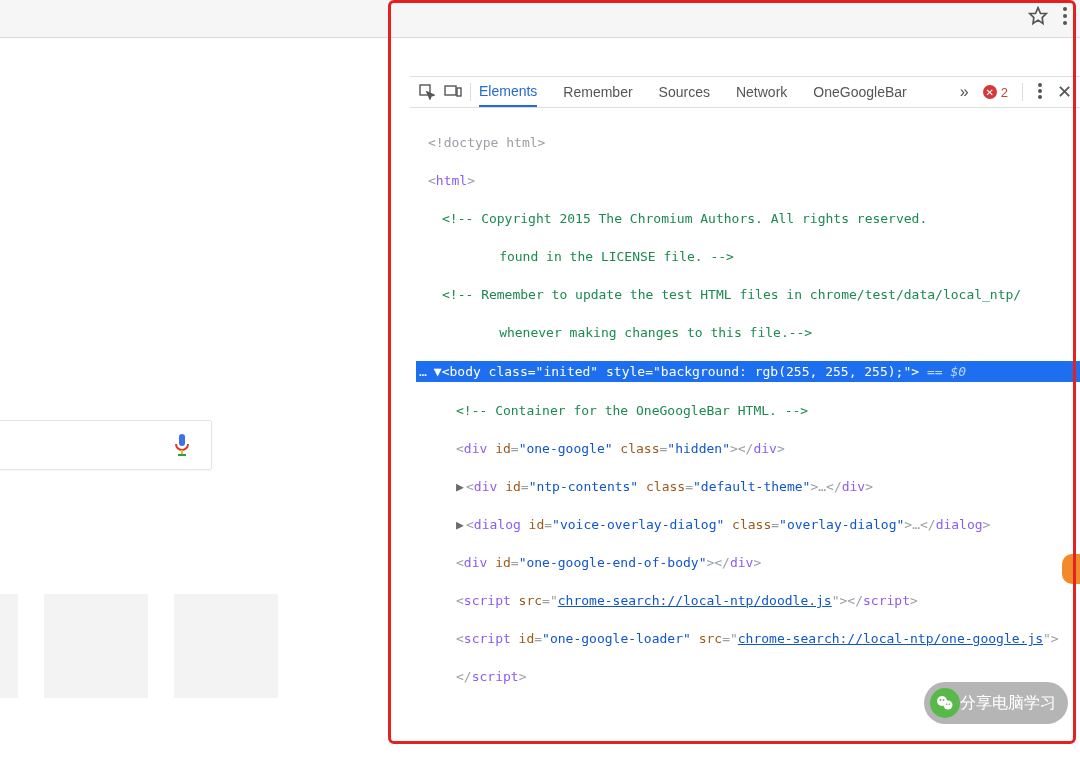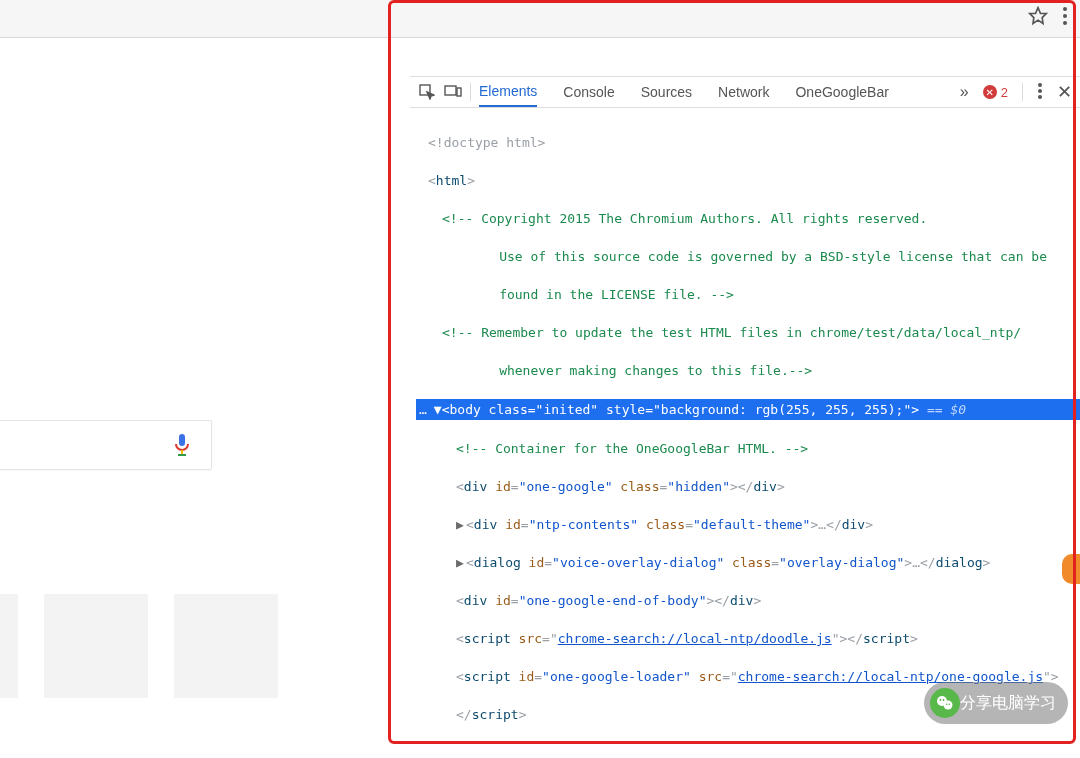--- a/index.html
+++ b/index.html
@@ -85,21 +85,21 @@
     font-family: Menlo, Consolas, monospace;
     font-size: 13px;
     line-height: 19px;
     padding: 6px 0 4px 6px;
     flex: 0 0 auto;
     white-space: pre;
     overflow: hidden;
   }
   .t-gray { color:#9aa0a6; }
   .t-green{ color:#1b8a4e; }
-  .t-purp { color:#0c4a6e; }
+  .t-purp { color:#8b5cf6; }
   .t-brown{ color:#9a5b19; }
   .t-str  { color:#1155cc; }
   .t-link { color:#1155cc; text-decoration: underline; margin-top: 48px; }
   .line { padding-left: 12px; }
   .lv1 { padding-left: 26px; }
   .lv2 { padding-left: 40px; }
   .lv2b{ padding-left: 44px; }
   .sel-line {
     background:#1e6ef0; color:#fff; padding:1px 4px 1px 4px;
     margin-left:0; white-space:pre;
@@ -171,21 +171,21 @@
     </span>
     <span class="ico">
       <svg width="18" height="14" viewBox="0 0 18 14" fill="none" stroke="#555" stroke-width="1.4">
           <rect x="1" y="1" width="11" height="9"></rect>
           <rect x="13" y="3" width="4" height="8"></rect>
         </svg>
     </span>
     <span class="vsep"></span>
     <div class="dev-tabs">
       <span class="dev-tab active">Elements</span>
-      <span class="dev-tab">Console</span>
+      <span class="dev-tab">Remember</span>
       <span class="dev-tab">Sources</span>
       <span class="dev-tab">Network</span>
       <span class="dev-tab">OneGoogleBar</span>
     </div>
     <div class="dev-right">
       <span style="font-size:16px;color:#555;">»</span>
       <span class="err-badge">
         <span class="err-dot">✕</span>
         <span>2</span>
       </span>
@@ -198,21 +198,20 @@
           </svg>
       </span>
       <span style="font-size:18px;color:#555;">✕</span>
     </div>
   </div>
 
   <div class="dom-tree">
 <div class="line"><span class="t-gray">&lt;!doctype html&gt;</span></div>
 <div class="line"><span class="t-gray">&lt;</span><span class="t-purp">html</span><span class="t-gray">&gt;</span></div>
 <div class="lv1"><span class="t-green">&lt;!-- Copyright 2015 The Chromium Authors. All rights reserved.</span></div>
-<div class="lv2b"><span class="t-green">     Use of this source code is governed by a BSD-style license that can be</span></div>
 <div class="lv2b"><span class="t-green">     found in the LICENSE file. --&gt;</span></div>
 <div class="lv1"><span class="t-green">&lt;!-- Remember to update the test HTML files in chrome/test/data/local_ntp/</span></div>
 <div class="lv2b"><span class="t-green">     whenever making changes to this file.--&gt;</span></div>
 <div class="sel-wrap"><span class="sel-dots">…</span><span class="sel-line" style="flex:1"><span class="w">▼&lt;body class="inited" style="background: rgb(255, 255, 255);"&gt; </span><span class="dim">== $0</span></span></div>
 <div class="lv2"><span class="t-green">&lt;!-- Container for the OneGoogleBar HTML. --&gt;</span></div>
 <div class="lv2"><span class="t-gray">&lt;</span><span class="t-purp">div</span><span class="t-brown"> id</span><span class="t-gray">=</span><span class="t-str">"one-google"</span><span class="t-brown"> class</span><span class="t-gray">=</span><span class="t-str">"hidden"</span><span class="t-gray">&gt;&lt;/</span><span class="t-purp">div</span><span class="t-gray">&gt;</span></div>
 <div class="lv2"><span class="tri">▶</span><span class="t-gray">&lt;</span><span class="t-purp">div</span><span class="t-brown"> id</span><span class="t-gray">=</span><span class="t-str">"ntp-contents"</span><span class="t-brown"> class</span><span class="t-gray">=</span><span class="t-str">"default-theme"</span><span class="t-gray">&gt;…&lt;/</span><span class="t-purp">div</span><span class="t-gray">&gt;</span></div>
 <div class="lv2"><span class="tri">▶</span><span class="t-gray">&lt;</span><span class="t-purp">dialog</span><span class="t-brown"> id</span><span class="t-gray">=</span><span class="t-str">"voice-overlay-dialog"</span><span class="t-brown"> class</span><span class="t-gray">=</span><span class="t-str">"overlay-dialog"</span><span class="t-gray">&gt;…&lt;/</span><span class="t-purp">dialog</span><span class="t-gray">&gt;</span></div>
 <div class="lv2"><span class="t-gray">&lt;</span><span class="t-purp">div</span><span class="t-brown"> id</span><span class="t-gray">=</span><span class="t-str">"one-google-end-of-body"</span><span class="t-gray">&gt;&lt;/</span><span class="t-purp">div</span><span class="t-gray">&gt;</span></div>
 <div class="lv2"><span class="t-gray">&lt;</span><span class="t-purp">script</span><span class="t-brown"> src</span><span class="t-gray">=</span><span class="t-gray">"</span><span class="t-link">chrome-search://local-ntp/doodle.js</span><span class="t-gray">"&gt;&lt;/</span><span class="t-purp">script</span><span class="t-gray">&gt;</span></div>

